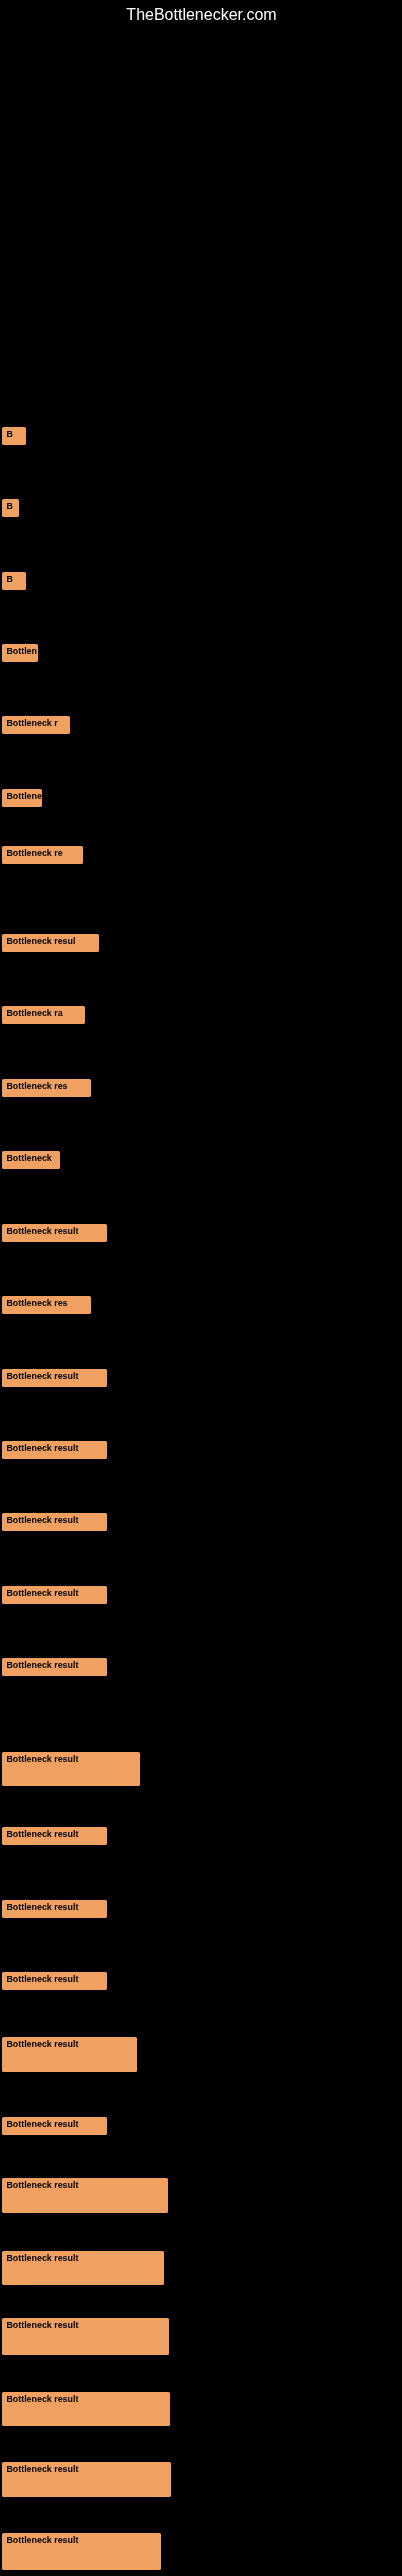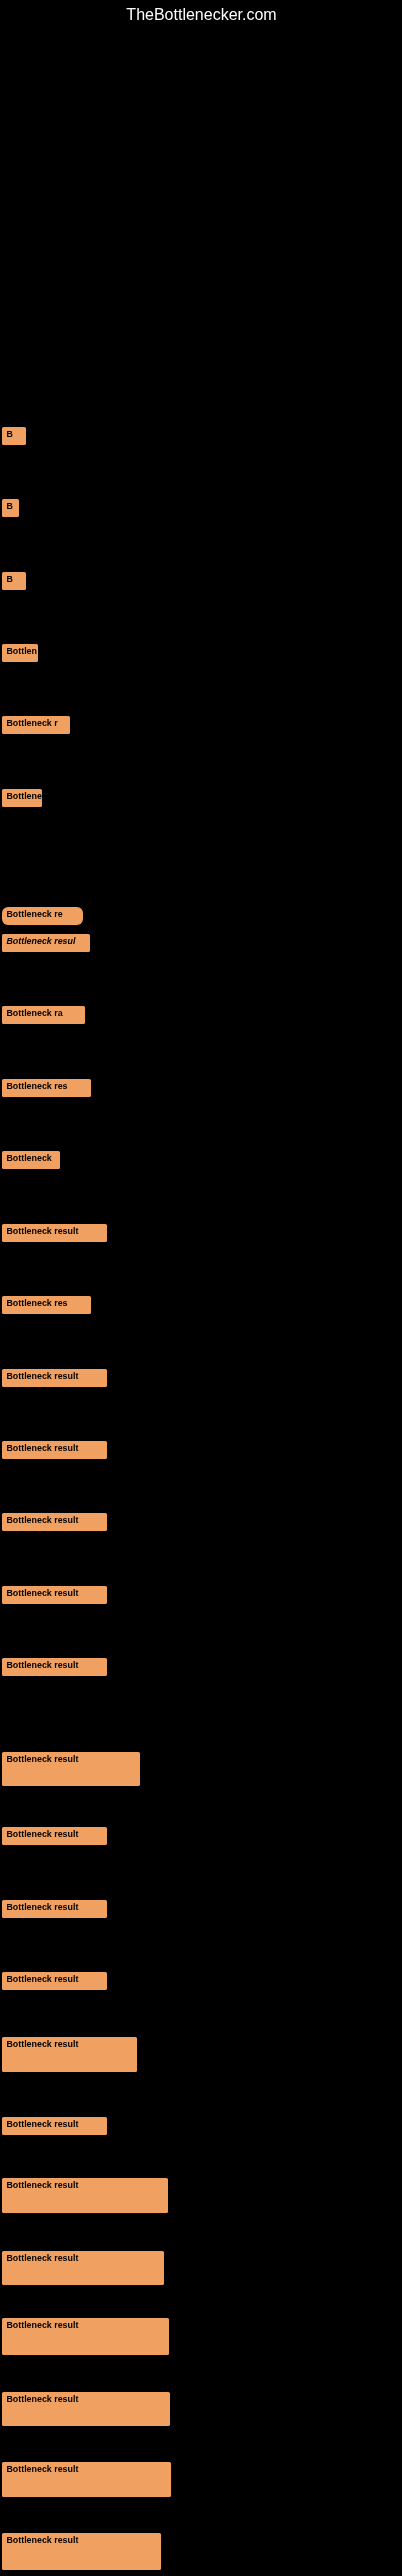--- a/index.html
+++ b/index.html
@@ -44,22 +44,22 @@
 
 <span class="site-title">TheBottlenecker.com</span>
 
 <div id="labels-container">
     <div class="bottleneck-label" style="top: 427px; left: 1.6px; width: 24px; min-height: 17.7px;">B</div>
     <div class="bottleneck-label" style="top: 499px; left: 1.6px; width: 17.7px; min-height: 17.7px;">B</div>
     <div class="bottleneck-label" style="top: 572px; left: 1.6px; width: 24px; min-height: 17.7px;">B</div>
     <div class="bottleneck-label" style="top: 644px; left: 1.6px; width: 36px; min-height: 17.7px;">Bottlen</div>
     <div class="bottleneck-label" style="top: 716px; left: 1.6px; width: 68px; min-height: 17.7px;">Bottleneck r</div>
     <div class="bottleneck-label" style="top: 789px; left: 1.6px; width: 40px; min-height: 17.7px;">Bottlene</div>
-    <div class="bottleneck-label" style="top: 907px; left: 1.6px; width: 81px; min-height: 17.7px; border-radius: 6px;">Bottleneck re</div>
-    <div class="bottleneck-label" style="top: 934px; left: 1.6px; width: 88px; min-height: 17.7px; font-style: italic;">Bottleneck resul</div>
+    <div class="bottleneck-label" style="top: 846px; left: 1.6px; width: 81px; min-height: 17.7px;">Bottleneck re</div>
+    <div class="bottleneck-label" style="top: 934px; left: 1.6px; width: 97px; min-height: 17.7px;">Bottleneck resul</div>
     <div class="bottleneck-label" style="top: 1006px; left: 1.6px; width: 83px; min-height: 17.7px;">Bottleneck ra</div>
     <div class="bottleneck-label" style="top: 1079px; left: 1.6px; width: 89px; min-height: 17.7px;">Bottleneck res</div>
     <div class="bottleneck-label" style="top: 1151px; left: 1.6px; width: 58px; min-height: 17.7px;">Bottleneck</div>
     <div class="bottleneck-label" style="top: 1224px; left: 1.6px; width: 105px; min-height: 17.7px;">Bottleneck result</div>
     <div class="bottleneck-label" style="top: 1296px; left: 1.6px; width: 89px; min-height: 17.7px;">Bottleneck res</div>
     <div class="bottleneck-label" style="top: 1369px; left: 1.6px; width: 105px; min-height: 17.7px;">Bottleneck result</div>
     <div class="bottleneck-label" style="top: 1441px; left: 1.6px; width: 105px; min-height: 17.7px;">Bottleneck result</div>
     <div class="bottleneck-label" style="top: 1513px; left: 1.6px; width: 105px; min-height: 17.7px;">Bottleneck result</div>
     <div class="bottleneck-label" style="top: 1586px; left: 1.6px; width: 105px; min-height: 17.7px;">Bottleneck result</div>
     <div class="bottleneck-label" style="top: 1658px; left: 1.6px; width: 105px; min-height: 17.7px;">Bottleneck result</div>

